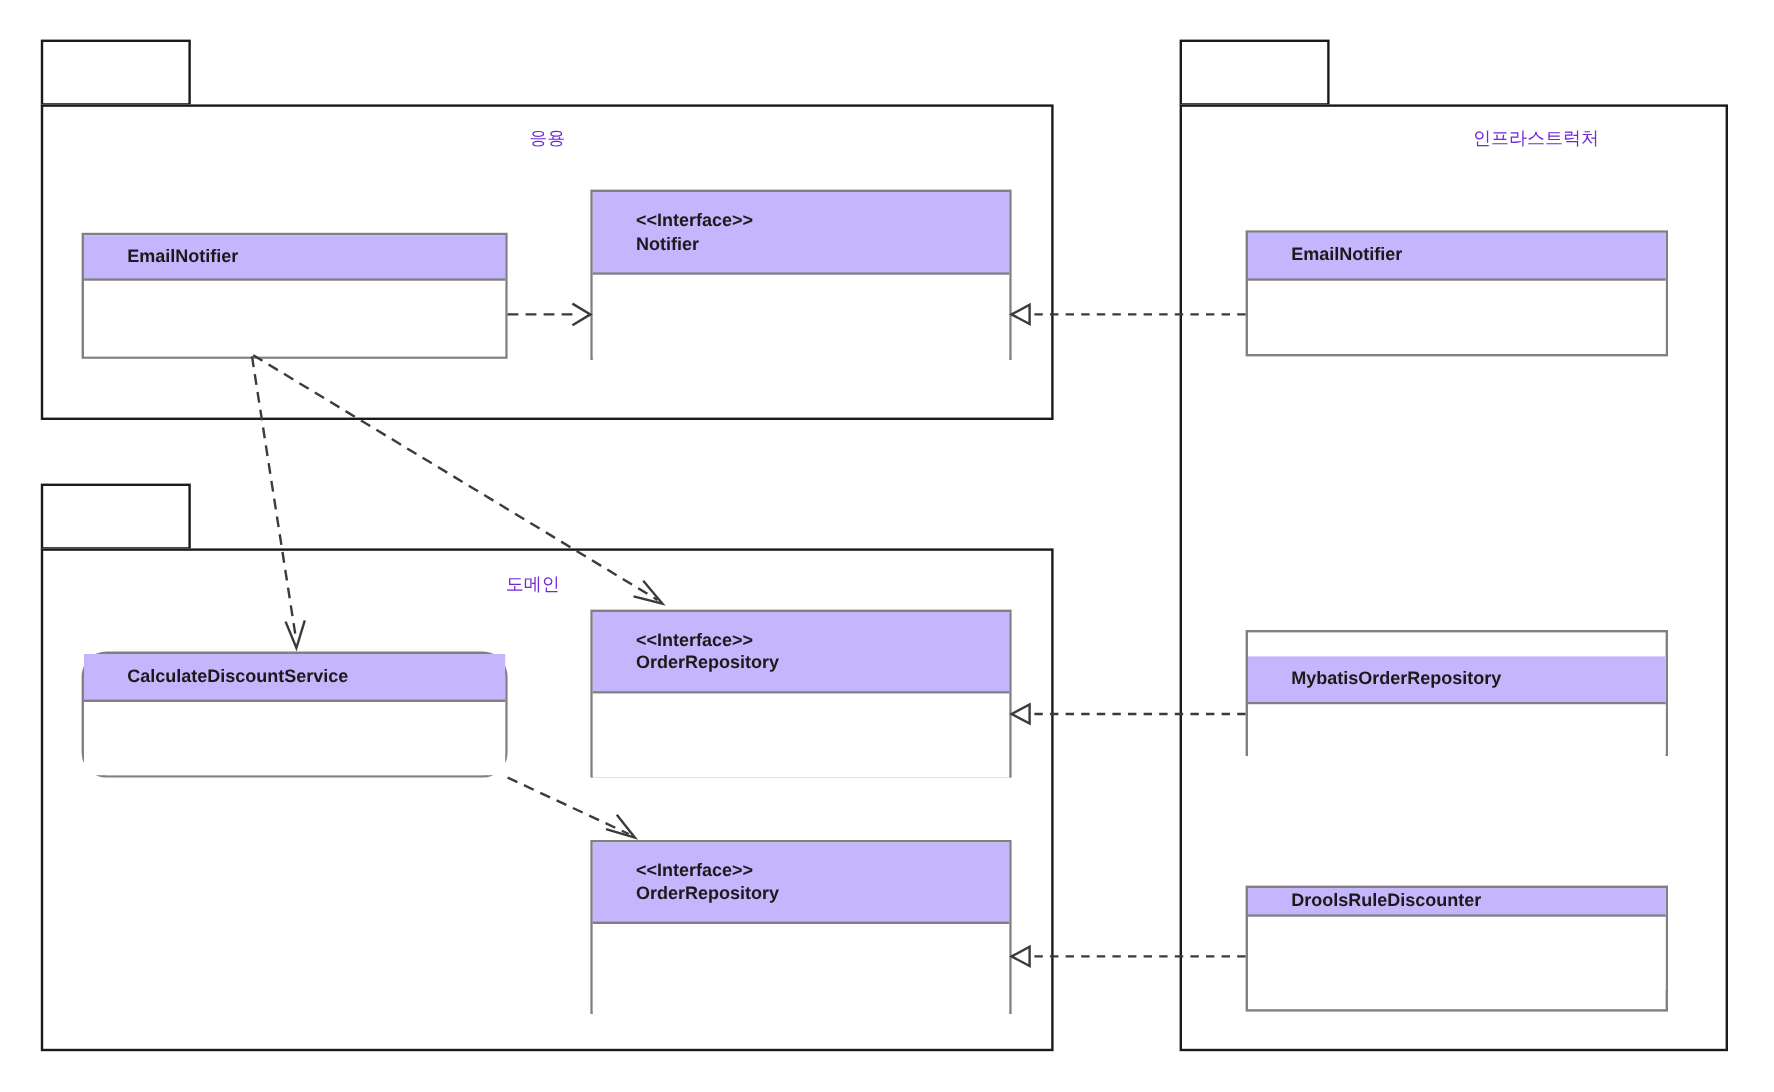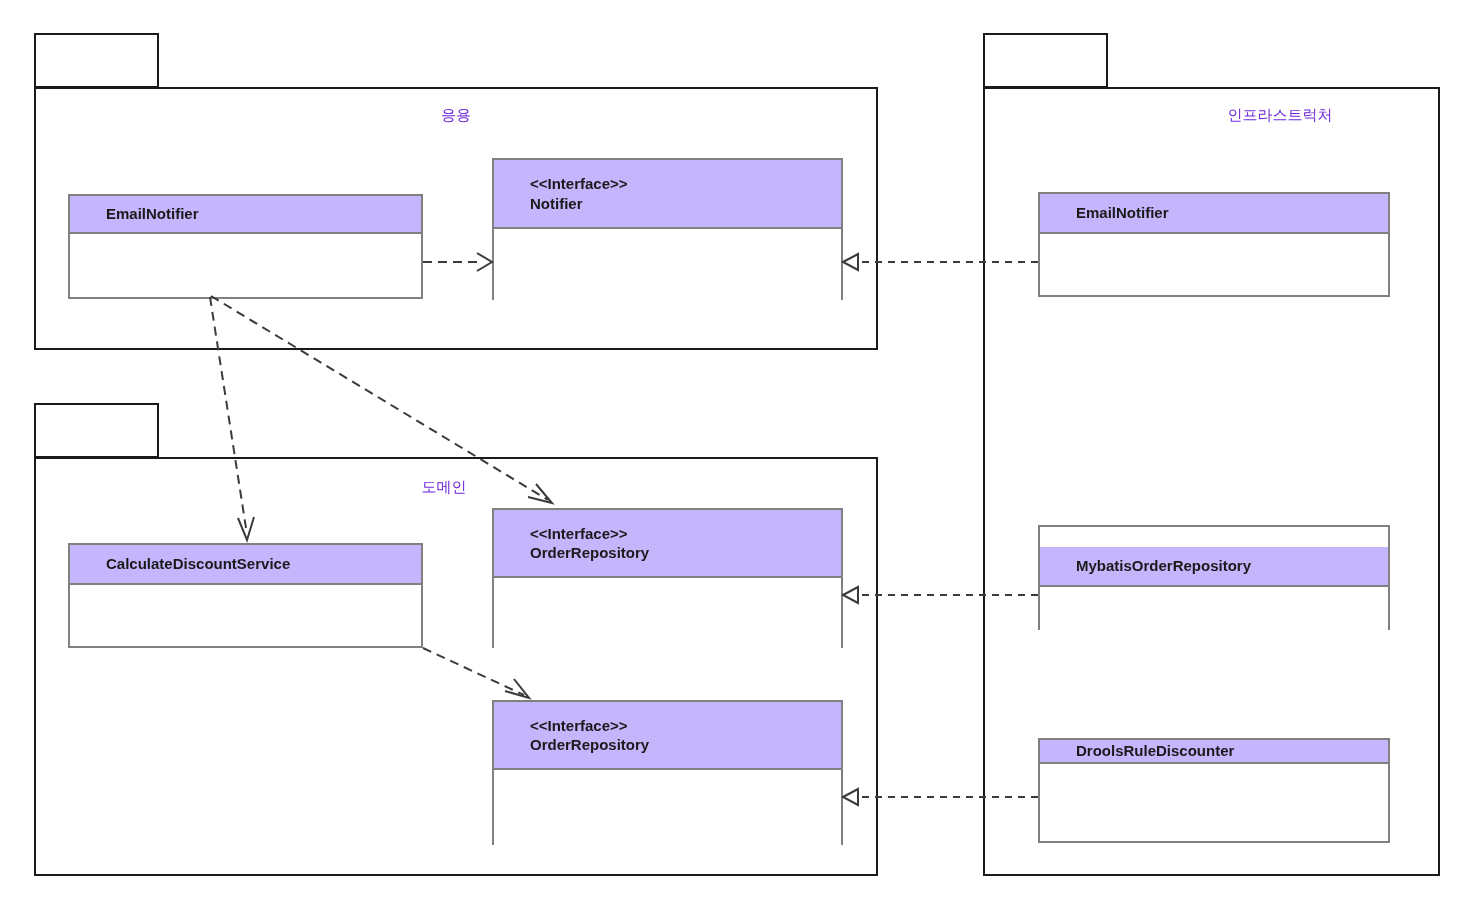--- a/index.html
+++ b/index.html
@@ -111,21 +111,21 @@
       <div class="uml-stereo">&lt;&lt;Interface&gt;&gt;</div>
       <div class="uml-name">Notifier</div>
     </div>
     <div class="uml-compartment" style="height:71px;"></div>
   </div>
 
   <div class="pkg-tab" style="left:34px; top:403px; width:125px; height:55px;"></div>
   <div class="pkg-body" style="left:34px; top:457px; width:844px; height:419px;"></div>
   <div class="pkg-label" style="left:374px; top:478px; width:140px;">도메인</div>
 
-  <div class="uml-box" style="left:68px; top:543px; width:355px; height:105px;">
+  <div class="uml-box" style="left:68px; top:543px; width:355px; height:105px;border-radius:21px;">
     <div class="uml-head" style="height:40px;">
       <div class="uml-name">CalculateDiscountService</div>
     </div>
     <div class="uml-compartment" style="height:61px;"></div>
   </div>
 
   <div class="uml-box" style="left:492px; top:508px; width:351px; height:140px;">
     <div class="uml-head" style="height:68px;">
       <div class="uml-stereo">&lt;&lt;Interface&gt;&gt;</div>
       <div class="uml-name">OrderRepository</div>

